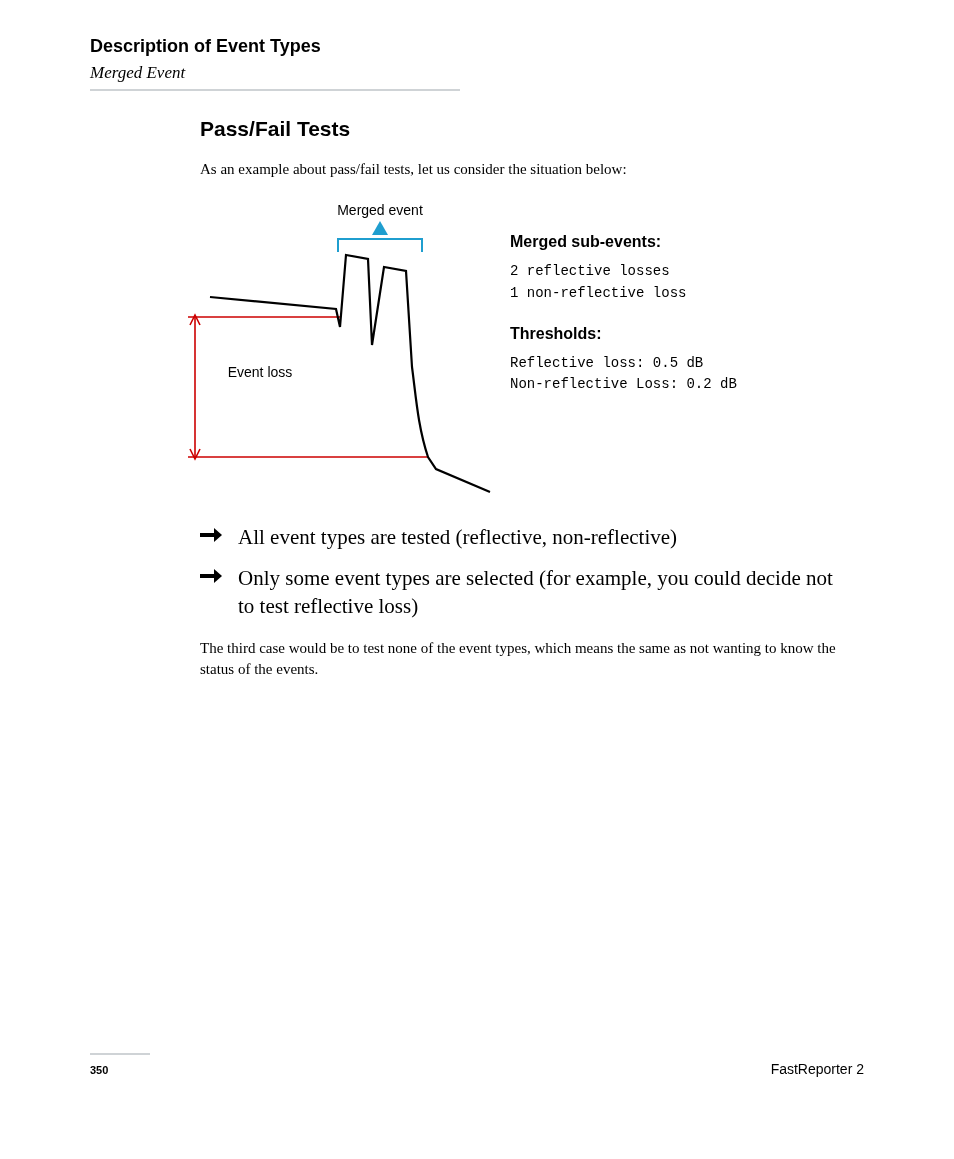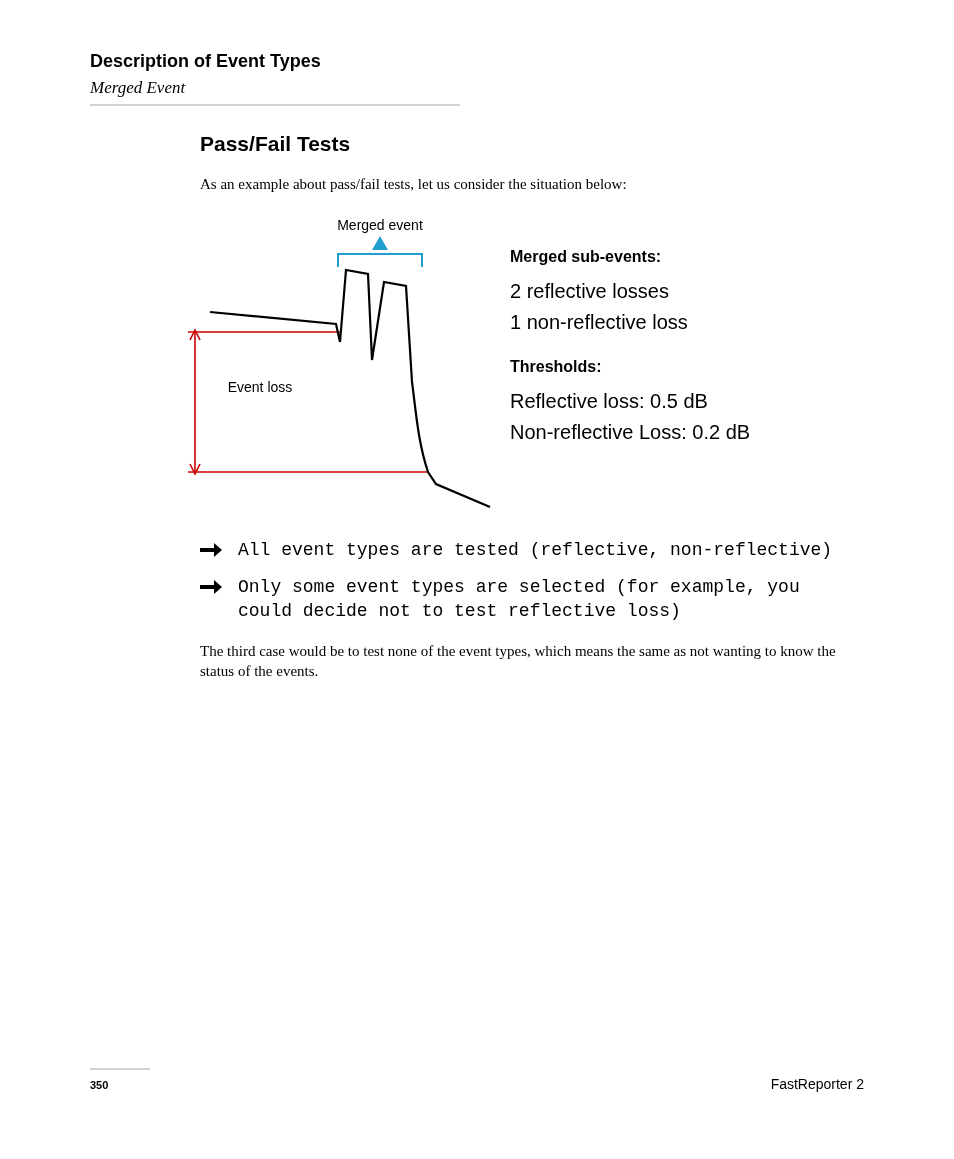--- a/index.html
+++ b/index.html
@@ -7,21 +7,21 @@
     padding: 0;
     background: #fff;
     font-family: Georgia, "Times New Roman", serif;
     color: #000;
     width: 954px;
     height: 1159px;
     position: relative;
     overflow: hidden;
   }
   .page {
-    padding: 51px 90px 50px 90px;
+    padding: 36px 90px 50px 90px;
     position: relative;
     height: 1049px;
   }
   .sans { font-family: Arial, Helvetica, sans-serif; }
   .header-title { font-weight: 700; font-size: 18px; margin-bottom: 6px; }
   .header-sub { font-style: italic; font-size: 17px; margin-bottom: 6px; }
   .divider {
     border-top: 2px solid #cfd3d6;
     width: 370px;
     margin: 0 0 26px 0;
@@ -46,27 +46,27 @@
   }
   .diagram-slot { width: 370px; flex: none; }
   .side-data { flex: 1; padding-top: 36px; }
   .side-heading {
     font-family: Arial, Helvetica, sans-serif;
     font-weight: 700;
     font-size: 16px;
     margin: 0 0 10px 0;
   }
   .side-line {
-    font-family: Liberation Sans, sans-serif;
-    font-size: 20px;
+    font-family: Liberation Mono, monospace;
+    font-size: 14px;
     line-height: 1.55;
   }
   .side-gap { height: 20px; }
   ul.arrow { list-style: none; padding: 0; margin: 0 0 18px 0; }
-  ul.arrow li { position: relative; padding-left: 38px; margin-bottom: 12px; font-size: 18px; line-height: 1.35; font-family: Liberation Mono, monospace; }
+  ul.arrow li { position: relative; padding-left: 38px; margin-bottom: 12px; font-size: 21px; line-height: 1.35; }
   ul.arrow li::before {
     content: "";
     position: absolute;
     left: 0; top: 10px;
     width: 16px; height: 4px;
     background: #000;
   }
   ul.arrow li::after {
     content: "";
     position: absolute;

